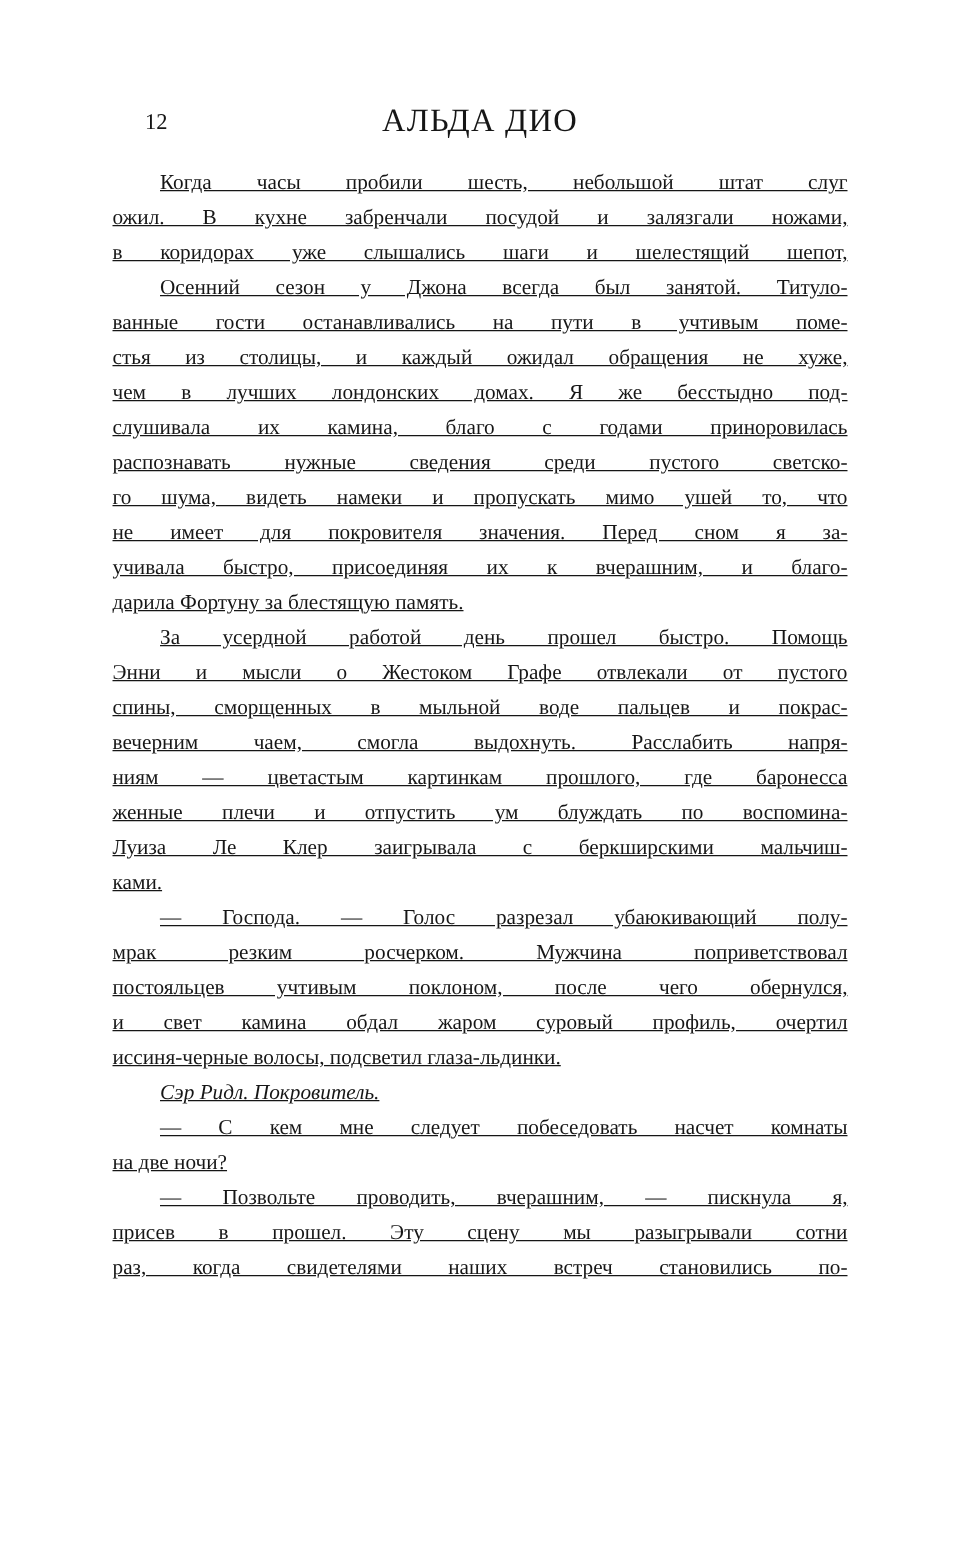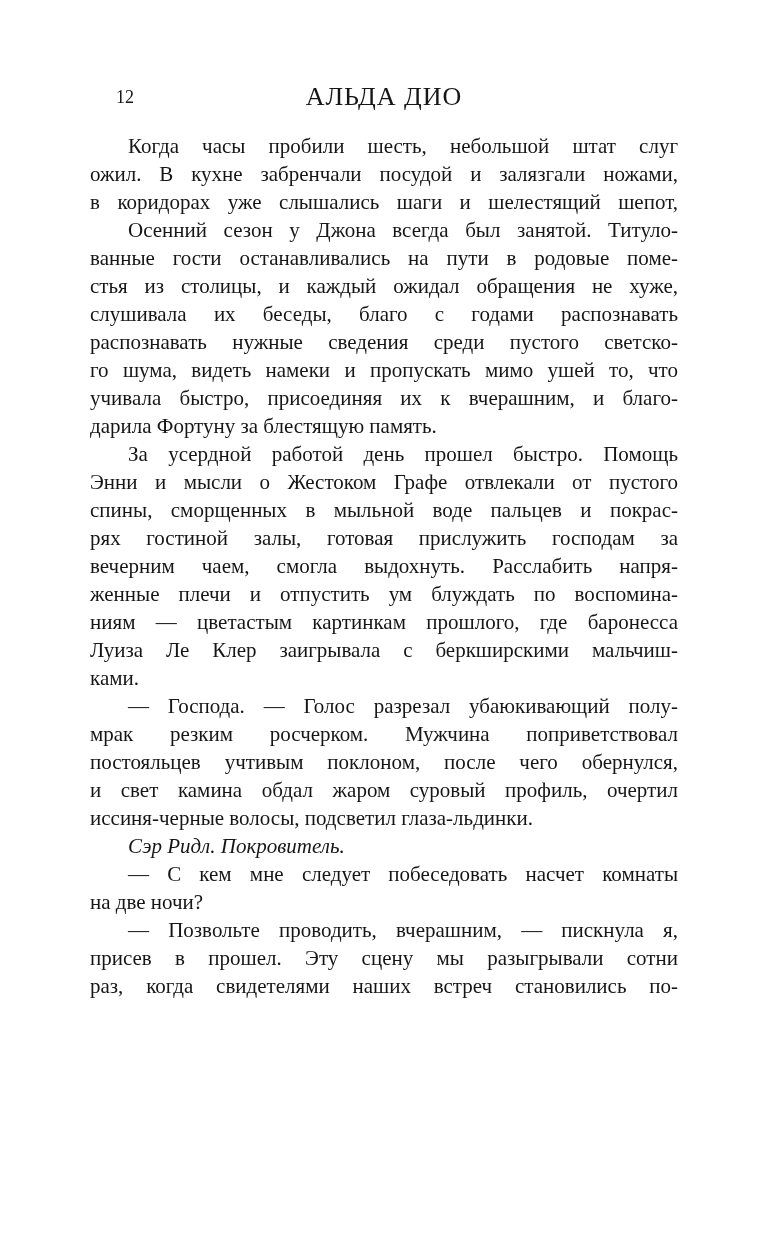--- a/index.html
+++ b/index.html
@@ -35,22 +35,23 @@
     text-align: center;
     font-size: 26px;
     letter-spacing: 1px;
     line-height: 22px;
   }
   .page-body {
     position: absolute;
     top: 132px;
     left: 90px;
     width: 588px;
-    font-size: 21px;
+    font-size: 17px;
     line-height: 28px;
+    text-decoration: underline;
   }
   .para { margin: 0; padding: 0; }
   .para.italic { font-style: italic; }
   .line {
     text-align: justify;
     text-align-last: justify;
   }
   .line.end {
     text-align-last: left;
   }
@@ -67,36 +68,37 @@
     <div class="running-title">АЛЬДА ДИО</div>
   </div>
   <div class="page-body">
       <div class="para">
         <div class="line first">Когда часы пробили шесть, небольшой штат слуг</div>
         <div class="line">ожил. В кухне забренчали посудой и залязгали ножами,</div>
         <div class="line">в коридорах уже слышались шаги и шелестящий шепот,</div>
       </div>
       <div class="para">
         <div class="line first">Осенний сезон у Джона всегда был занятой. Титуло-</div>
-        <div class="line">ванные гости останавливались на пути в родовые поме-</div>
+        <div class="line">ванные гости останавливались на пути в учтивым поме-</div>
         <div class="line">стья из столицы, и каждый ожидал обращения не хуже,</div>
-        <div class="line">слушивала их беседы, благо с годами распознавать</div>
+        <div class="line">чем в лучших лондонских домах. Я же бесстыдно под-</div>
+        <div class="line">слушивала их камина, благо с годами приноровилась</div>
         <div class="line">распознавать нужные сведения среди пустого светско-</div>
         <div class="line">го шума, видеть намеки и пропускать мимо ушей то, что</div>
+        <div class="line">не имеет для покровителя значения. Перед сном я за-</div>
         <div class="line">учивала быстро, присоединяя их к вчерашним, и благо-</div>
         <div class="line end">дарила Фортуну за блестящую память.</div>
       </div>
       <div class="para">
         <div class="line first">За усердной работой день прошел быстро. Помощь</div>
         <div class="line">Энни и мысли о Жестоком Графе отвлекали от пустого</div>
         <div class="line">спины, сморщенных в мыльной воде пальцев и покрас-</div>
-        <div class="line">рях гостиной залы, готовая прислужить господам за</div>
         <div class="line">вечерним чаем, смогла выдохнуть. Расслабить напря-</div>
+        <div class="line">ниям — цветастым картинкам прошлого, где баронесса</div>
         <div class="line">женные плечи и отпустить ум блуждать по воспомина-</div>
-        <div class="line">ниям — цветастым картинкам прошлого, где баронесса</div>
         <div class="line">Луиза Ле Клер заигрывала с беркширскими мальчиш-</div>
         <div class="line end">ками.</div>
       </div>
       <div class="para">
         <div class="line first">— Господа. — Голос разрезал убаюкивающий полу-</div>
         <div class="line">мрак резким росчерком. Мужчина поприветствовал</div>
         <div class="line">постояльцев учтивым поклоном, после чего обернулся,</div>
         <div class="line">и свет камина обдал жаром суровый профиль, очертил</div>
         <div class="line end">иссиня-черные волосы, подсветил глаза-льдинки.</div>
       </div>

